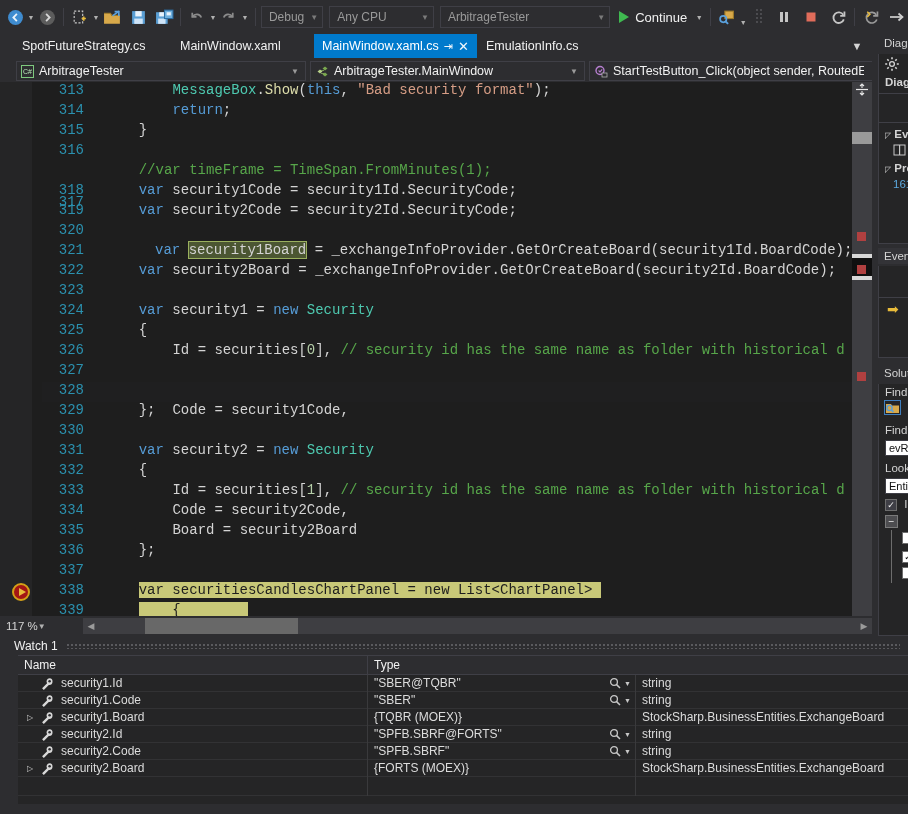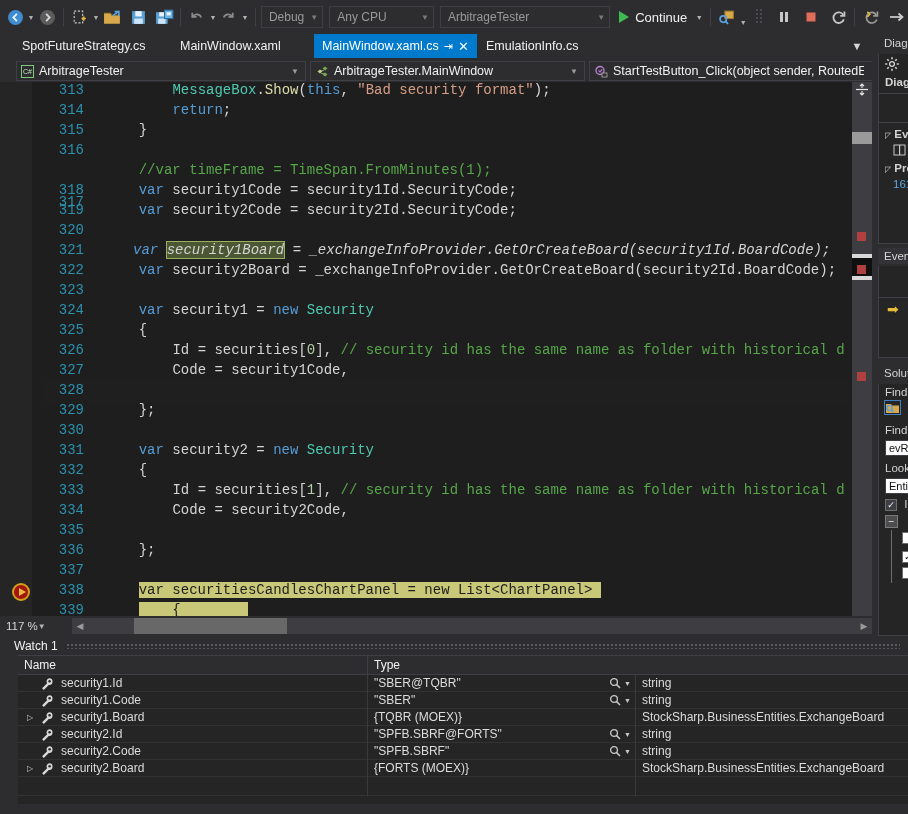--- a/index.html
+++ b/index.html
@@ -161,21 +161,21 @@
     background:#3e3e42; display:flex;align-items:center;justify-content:center;
     color:#e8e8e8; font-size:9px;
   }
 
   
   .hbar {
     position:absolute; left:0; top:616px; width:872px; height:20px;
     background:#2d2d30; display:flex; align-items:center;
   }
   .zoom-box {
-    width:72px; height:20px; display:flex; align-items:center;
+    width:83px; height:20px; display:flex; align-items:center;
     color:#d4d4d4; font-size:11.5px; padding-left:6px; 
   }
   .zoom-box .caret{ font-size:8px; color:#b0b0b0;}
   .hscroll-track {
     position:relative; flex:1; height:16px; background:#3e3e42; margin-right:0;
   }
   .hscroll-thumb { position:absolute; left:46px; top:0; width:153px; height:16px; background:#686868; }
   .harrow-l, .harrow-r {
     width:16px;height:16px;display:flex;align-items:center;justify-content:center;
     color:#9a9a9a;font-size:9px;background:#3e3e42;
@@ -470,48 +470,49 @@
         <div class="cline" style="top: 60px;"><span class="ctext" style="left: 105px;"></span></div>
         <div class="lnum" style="top: 80px; margin-top: 32px;">317</div>
         <div class="cline" style="top: 80px;"><span class="ctext" style="left: 138.72px;"><span class="c">//var timeFrame = TimeSpan.FromMinutes(1);</span></span></div>
         <div class="lnum" style="top: 100px;">318</div>
         <div class="cline" style="top: 100px;"><span class="ctext" style="left: 138.72px;"><span class="k">var</span><span class="p"> security1Code = security1Id.</span><span class="p">SecurityCode;</span></span></div>
         <div class="lnum" style="top: 120px;">319</div>
         <div class="cline" style="top: 120px;"><span class="ctext" style="left: 138.72px;"><span class="k">var</span><span class="p"> security2Code = security2Id.</span><span class="p">SecurityCode;</span></span></div>
         <div class="lnum" style="top: 140px;">320</div>
         <div class="cline" style="top: 140px;"><span class="ctext" style="left: 105px;"></span></div>
         <div class="lnum" style="top: 160px;">321</div>
-        <div class="cline" style="top: 160px;"><span class="ctext" style="left: 133px; font-style: italic;"><span class="k">var</span><span class="p"> </span><span class="box-hl">security1Board</span><span class="p"> = _exchangeInfoProvider.</span><span class="p">GetOrCreateBoard(security1Id.BoardCode);</span></span></div>
+        <div class="cline" style="top: 160px;"><span class="ctext" style="left: 155px;"><span class="k">var</span><span class="p"> </span><span class="box-hl">security1Board</span><span class="p"> = _exchangeInfoProvider.</span><span class="p">GetOrCreateBoard(security1Id.BoardCode);</span></span></div>
         <div class="lnum" style="top: 180px;">322</div>
         <div class="cline" style="top: 180px;"><span class="ctext" style="left: 138.72px;"><span class="k">var</span><span class="p"> security2Board = _exchangeInfoProvider.GetOrCreateBoard(security2Id.BoardCode);</span></span></div>
         <div class="lnum" style="top: 200px;">323</div>
         <div class="cline" style="top: 200px;"><span class="ctext" style="left: 105px;"></span></div>
         <div class="lnum" style="top: 220px;">324</div>
         <div class="cline" style="top: 220px;"><span class="ctext" style="left: 138.72px;"><span class="k">var</span><span class="p"> security1 = </span><span class="k">new</span><span class="p"> </span><span class="t">Security</span></span></div>
         <div class="lnum" style="top: 240px;">325</div>
         <div class="cline" style="top: 240px;"><span class="ctext" style="left: 138.72px;"><span class="p">{</span></span></div>
         <div class="lnum" style="top: 260px;">326</div>
         <div class="cline" style="top: 260px;"><span class="ctext" style="left: 172.44px;"><span class="p">Id = securities[</span><span class="n">0</span><span class="p">], </span><span class="c">// security id has the same name as folder with historical d</span></span></div>
         <div class="lnum" style="top: 280px;">327</div>
-        <div class="cline" style="top: 280px;"><span class="ctext" style="left: 172.44px;"><span class="p">Code = security1Code,</span></span></div>
+        <div class="cline" style="top: 280px;"><span class="ctext" style="left: 172.44px; margin-top: 40px;"><span class="p">Code = security1Code,</span></span></div>
         <div class="hl-line-bg" style="top: 300px;"></div>
         <div class="lnum" style="top: 300px;">328</div>
         <div class="lnum" style="top: 320px;">329</div>
         <div class="cline" style="top: 320px;"><span class="ctext" style="left: 138.72px;"><span class="p">};</span></span></div>
         <div class="lnum" style="top: 340px;">330</div>
         <div class="cline" style="top: 340px;"><span class="ctext" style="left: 105px;"></span></div>
         <div class="lnum" style="top: 360px;">331</div>
         <div class="cline" style="top: 360px;"><span class="ctext" style="left: 138.72px;"><span class="k">var</span><span class="p"> security2 = </span><span class="k">new</span><span class="p"> </span><span class="t">Security</span></span></div>
         <div class="lnum" style="top: 380px;">332</div>
         <div class="cline" style="top: 380px;"><span class="ctext" style="left: 138.72px;"><span class="p">{</span></span></div>
         <div class="lnum" style="top: 400px;">333</div>
         <div class="cline" style="top: 400px;"><span class="ctext" style="left: 172.44px;"><span class="p">Id = securities[</span><span class="n">1</span><span class="p">], </span><span class="c">// security id has the same name as folder with historical d</span></span></div>
         <div class="lnum" style="top: 420px;">334</div>
         <div class="cline" style="top: 420px;"><span class="ctext" style="left: 172.44px;"><span class="p">Code = security2Code,</span></span></div>
         <div class="lnum" style="top: 440px;">335</div>
+        <div class="cline" style="top: 440px;"><span class="ctext" style="left: 172.44px;"><span class="p">Board = security2Board</span></span></div>
         <div class="lnum" style="top: 460px;">336</div>
         <div class="cline" style="top: 460px;"><span class="ctext" style="left: 138.72px;"><span class="p">};</span></span></div>
         <div class="lnum" style="top: 480px;">337</div>
         <div class="cline" style="top: 480px;"><span class="ctext" style="left: 105px;"></span></div>
         <div class="lnum" style="top: 500px;">338</div>
         <div class="exec-arrow" style="top: 501px;"></div>
         <div class="cline" style="top: 500px;"><span class="ctext" style="left: 138.72px;"><span class="exec-hl">var securitiesCandlesChartPanel = new List&lt;ChartPanel&gt; </span></span></div>
         <div class="lnum" style="top: 520px;">339</div>
         <div class="cline" style="top: 520px;"><span class="ctext" style="left: 138.72px;"><span class="exec-hl">    {        </span></span></div>
       </div>

